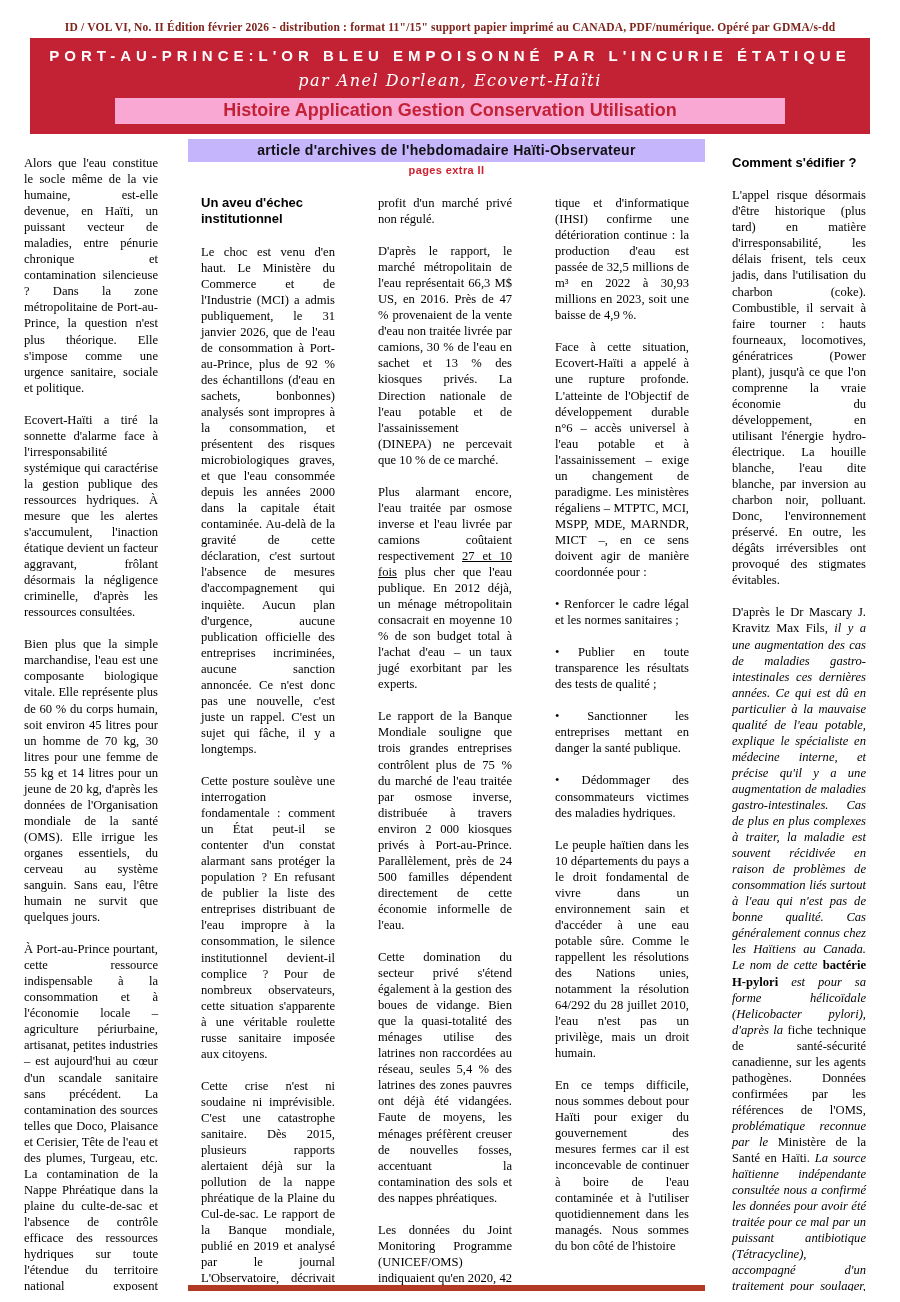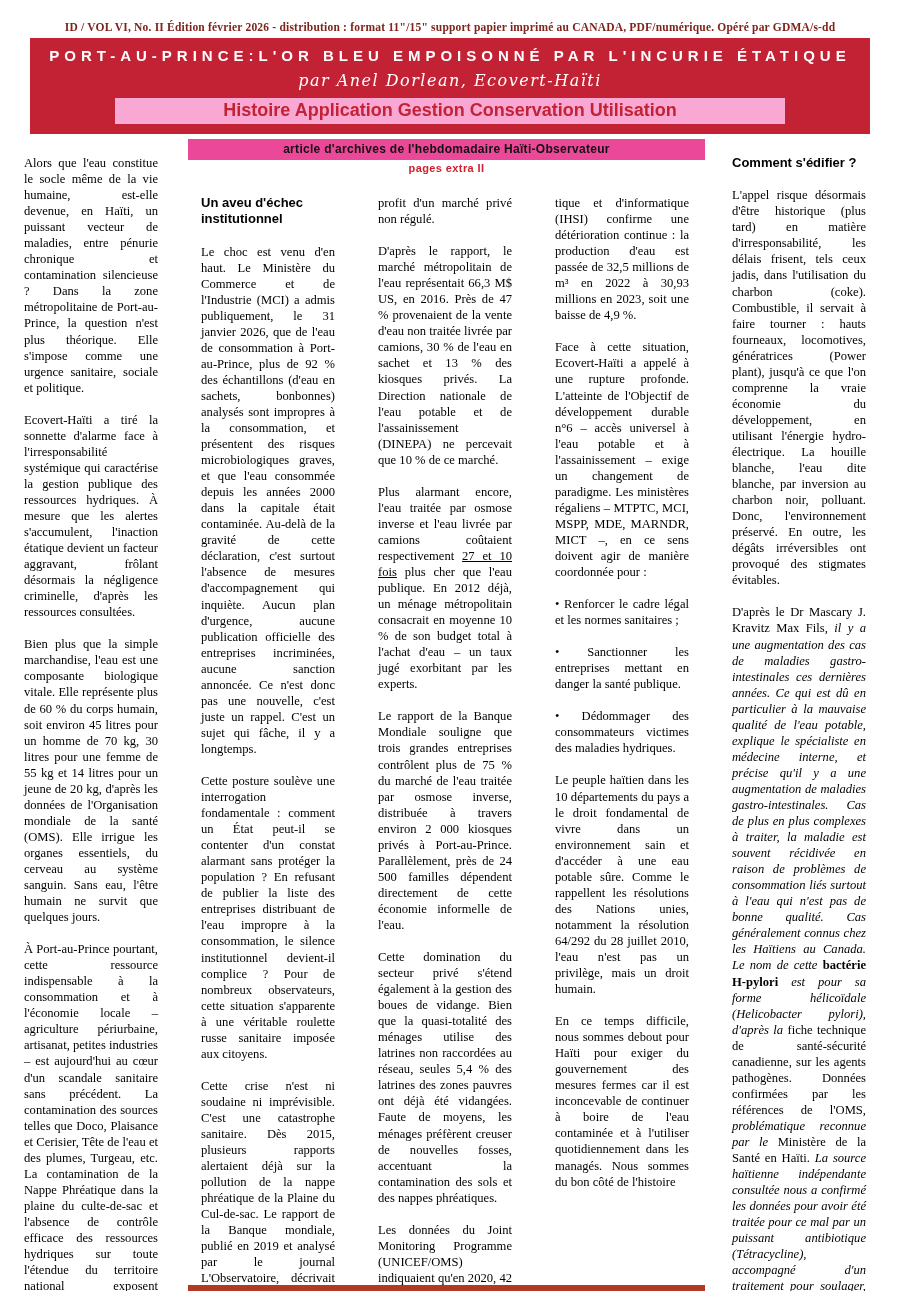--- a/index.html
+++ b/index.html
@@ -42,22 +42,22 @@
     font-family:"Liberation Sans", sans-serif;font-weight:bold;font-size:13px;
     text-align:left;line-height:1.25;margin-bottom:1px;
   }
   .it{font-style:italic;}
   .un{text-decoration:underline;}
   .bd{font-weight:bold;}
   .archive-banner{
     position:absolute;left:180px;top:0;width:517px;text-align:center;
   }
   .archive-label{
-    background:#ec4899;color:#111;font-family:"Liberation Sans", sans-serif;
-    font-weight:bold;font-size:12px;padding:3px 0 4px 0;letter-spacing:.3px;
+    background:#c4b5fd;color:#111;font-family:"Liberation Sans", sans-serif;
+    font-weight:bold;font-size:14px;padding:3px 0 4px 0;letter-spacing:.3px;
   }
   .archive-sub{
     color:#cf2030;font-family:"Liberation Sans", sans-serif;font-weight:bold;
     font-size:11px;padding-top:2px;letter-spacing:.4px;
   }
   .bottom-rule{
     position:absolute;left:180px;top:1146px;width:517px;height:9px;background:#b23a24;
   }
   .page-number{
     text-align:center;font-size:16px;margin-top:10px;padding-left:43px;
@@ -97,20 +97,21 @@
       <p class="blk blk-p gap"><span>D'après le rapport, le marché métropolitain de l'eau représentait 66,3 M$ US, en 2016. Près de 47 % provenaient de la vente d'eau non traitée livrée par camions, 30 % de l'eau en sachet et 13 % des kiosques privés. La Direction nationale de l'eau potable et de l'assainissement (DINEPA) ne percevait que 10 % de ce marché.</span></p>
       <p class="blk blk-p"><span>Plus alarmant encore, l'eau traitée par osmose inverse et l'eau livrée par camions coûtaient respectivement </span><span class="un">27 et 10 fois</span><span> plus cher que l'eau publique. En 2012 déjà, un ménage métropolitain consacrait en moyenne 10 % de son budget total à l'achat d'eau – un taux jugé exorbitant par les experts.</span></p>
       <p class="blk blk-p"><span>Le rapport de la Banque Mondiale souligne que trois grandes entreprises contrôlent plus de 75 % du marché de l'eau traitée par osmose inverse, distribuée à travers environ 2 000 kiosques privés à Port-au-Prince. Parallèlement, près de 24 500 familles dépendent directement de cette économie informelle de l'eau.</span></p>
       <p class="blk blk-p"><span>Cette domination du secteur privé s'étend également à la gestion des boues de vidange. Bien que la quasi-totalité des ménages utilise des latrines non raccordées au réseau, seules 5,4 % des latrines des zones pauvres ont déjà été vidangées. Faute de moyens, les ménages préfèrent creuser de nouvelles fosses, accentuant la contamination des sols et des nappes phréatiques.</span></p>
       <p class="blk blk-p"><span>Les données du Joint Monitoring Programme (UNICEF/OMS) indiquaient qu'en 2020, 42 % de la population haïtienne ne disposait pas d'une source d'eau potable fiable. Pour sa part, l'Institut haïtien de statis-</span></p>
     </div>
   <div class="col pad-top">
       <p class="blk blk-p"><span>tique et d'informatique (IHSI) confirme une détérioration continue : la production d'eau est passée de 32,5 millions de m³ en 2022 à 30,93 millions en 2023, soit une baisse de 4,9 %.</span></p>
       <p class="blk blk-p"><span>Face à cette situation, Ecovert-Haïti a appelé à une rupture profonde. L'atteinte de l'Objectif de développement durable n°6 – accès universel à l'eau potable et à l'assainissement – exige un changement de paradigme. Les ministères régaliens – MTPTC, MCI, MSPP, MDE, MARNDR, MICT –, en ce sens doivent agir de manière coordonnée pour :</span></p>
       <p class="blk blk-p"><span>• Renforcer le cadre légal et les normes sanitaires ;</span></p>
+      <p class="blk blk-p"><span>• Publier en toute transparence les résultats des tests de qualité ;</span></p>
       <p class="blk blk-p"><span>• Sanctionner les entreprises mettant en danger la santé publique.</span></p>
       <p class="blk blk-p"><span>• Dédommager des consommateurs victimes des maladies hydriques.</span></p>
       <p class="blk blk-p"><span>Le peuple haïtien dans les 10 départements du pays a le droit fondamental de vivre dans un environnement sain et d'accéder à une eau potable sûre. Comme le rappellent les résolutions des Nations unies, notamment la résolution 64/292 du 28 juillet 2010, l'eau n'est pas un privilège, mais un droit humain.</span></p>
       <p class="blk blk-p gap"><span>En ce temps difficile, nous sommes debout pour Haïti pour exiger du gouvernement des mesures fermes car il est inconcevable de continuer à boire de l'eau contaminée et à l'utiliser quotidiennement dans les managés. Nous sommes du bon côté de l'histoire</span></p>
     </div>
   <div class="col">
       <p class="blk blk-h"><span>Comment s'édifier ?</span></p>
       <p class="blk blk-p"><span>L'appel risque désormais d'être historique (plus tard) en matière d'irresponsabilité, les délais frisent, tels ceux jadis, dans l'utilisation du charbon (coke). Combustible, il servait à faire tourner : hauts fourneaux, locomotives, génératrices (Power plant), jusqu'à ce que l'on comprenne la vraie économie du développement, en utilisant l'énergie hydro-électrique. La houille blanche, l'eau dite blanche, par inversion au charbon noir, polluant. Donc, l'environnement préservé. En outre, les dégâts irréversibles ont provoqué des stigmates évitables.</span></p>
       <p class="blk blk-p"><span>D'après le Dr Mascary J. Kravitz Max Fils, </span><span class="it">il y a une augmentation des cas de maladies gastro-intestinales ces dernières années. Ce qui est dû en particulier à la mauvaise qualité de l'eau potable, explique le spécialiste en médecine interne, et précise qu'il y a une augmentation de maladies gastro-intestinales. Cas de plus en plus complexes à traiter, la maladie est souvent récidivée en raison de problèmes de consommation liés surtout à l'eau qui n'est pas de bonne qualité. Cas généralement connus chez les Haïtiens au Canada. Le nom de cette </span><span class="bd">bactérie H-pylori </span><span class="it">est pour sa forme hélicoïdale (Helicobacter pylori), d'après la </span><span>fiche technique de santé-sécurité canadienne, sur les agents pathogènes. Données confirmées par les références de l'OMS, </span><span class="it">problématique reconnue par le </span><span>Ministère de la Santé en Haïti. </span><span class="it">La source haïtienne indépendante consultée nous a confirmé les données pour avoir été traitée pour ce mal par un puissant antibiotique (Tétracycline), accompagné d'un traitement pour soulager, puis pour restaurer la flore intestinale très affectée.</span></p>
       <p class="blk blk-p"><span class="bd">(sources consultées : P51)</span></p>

